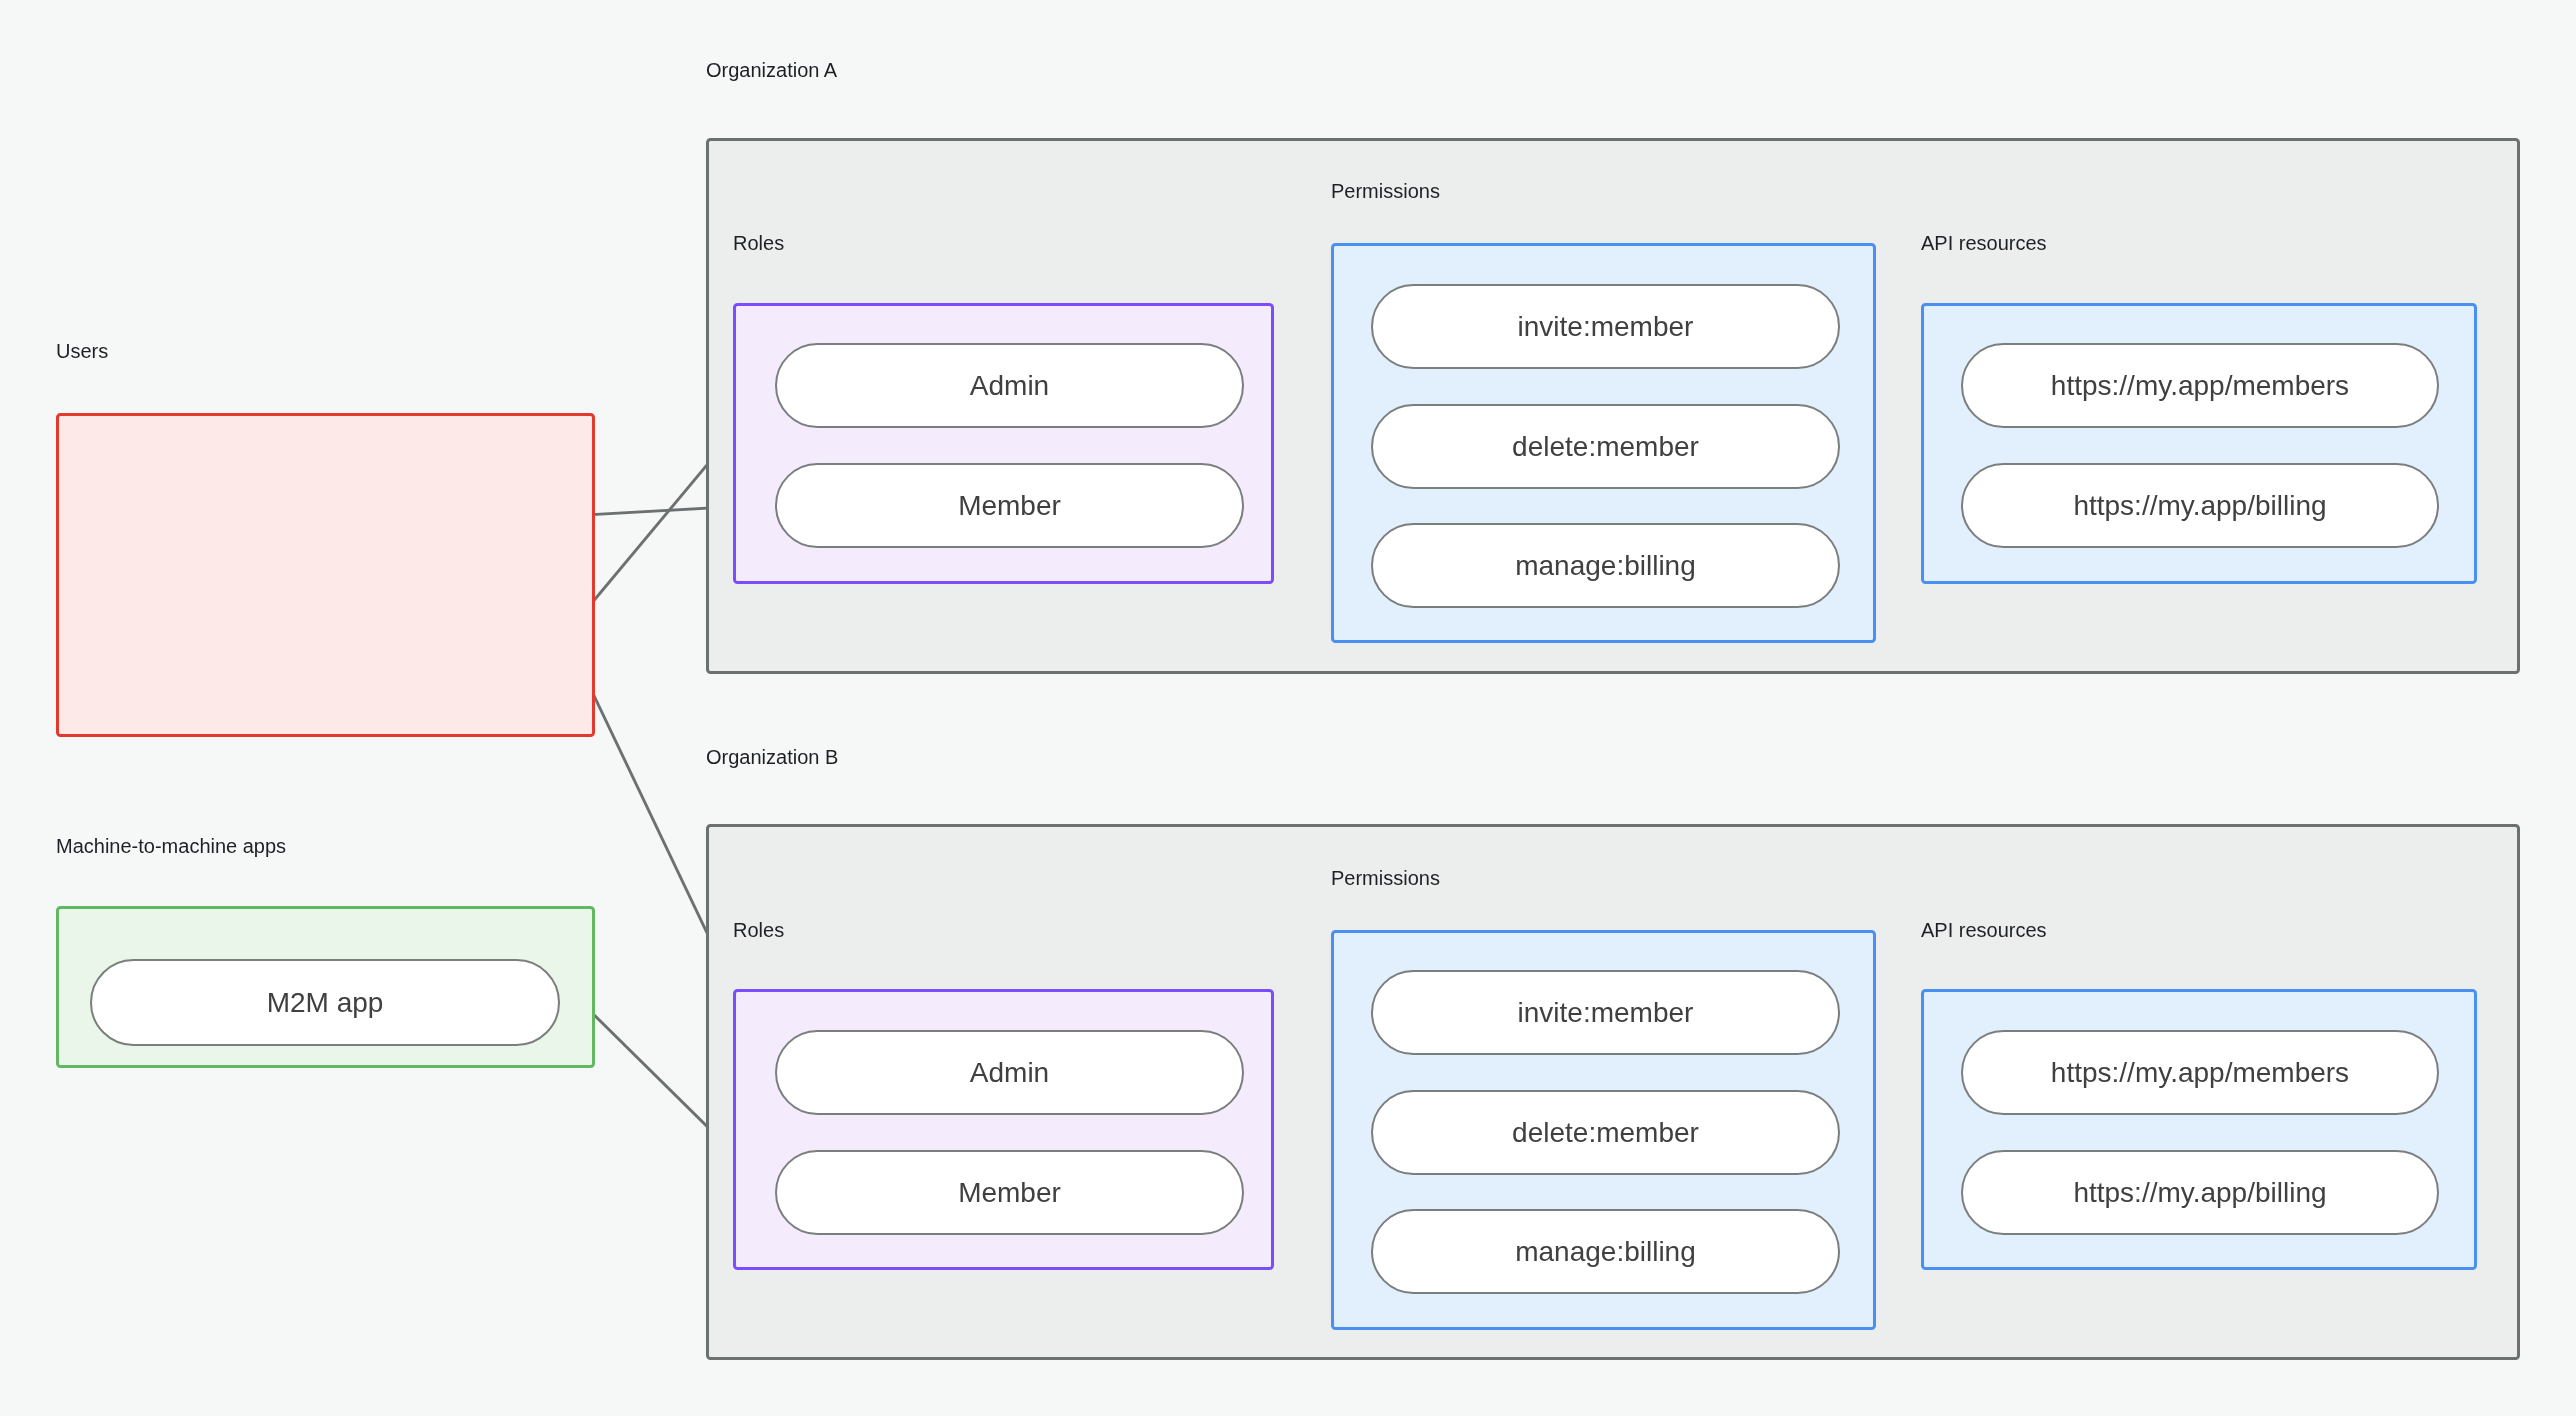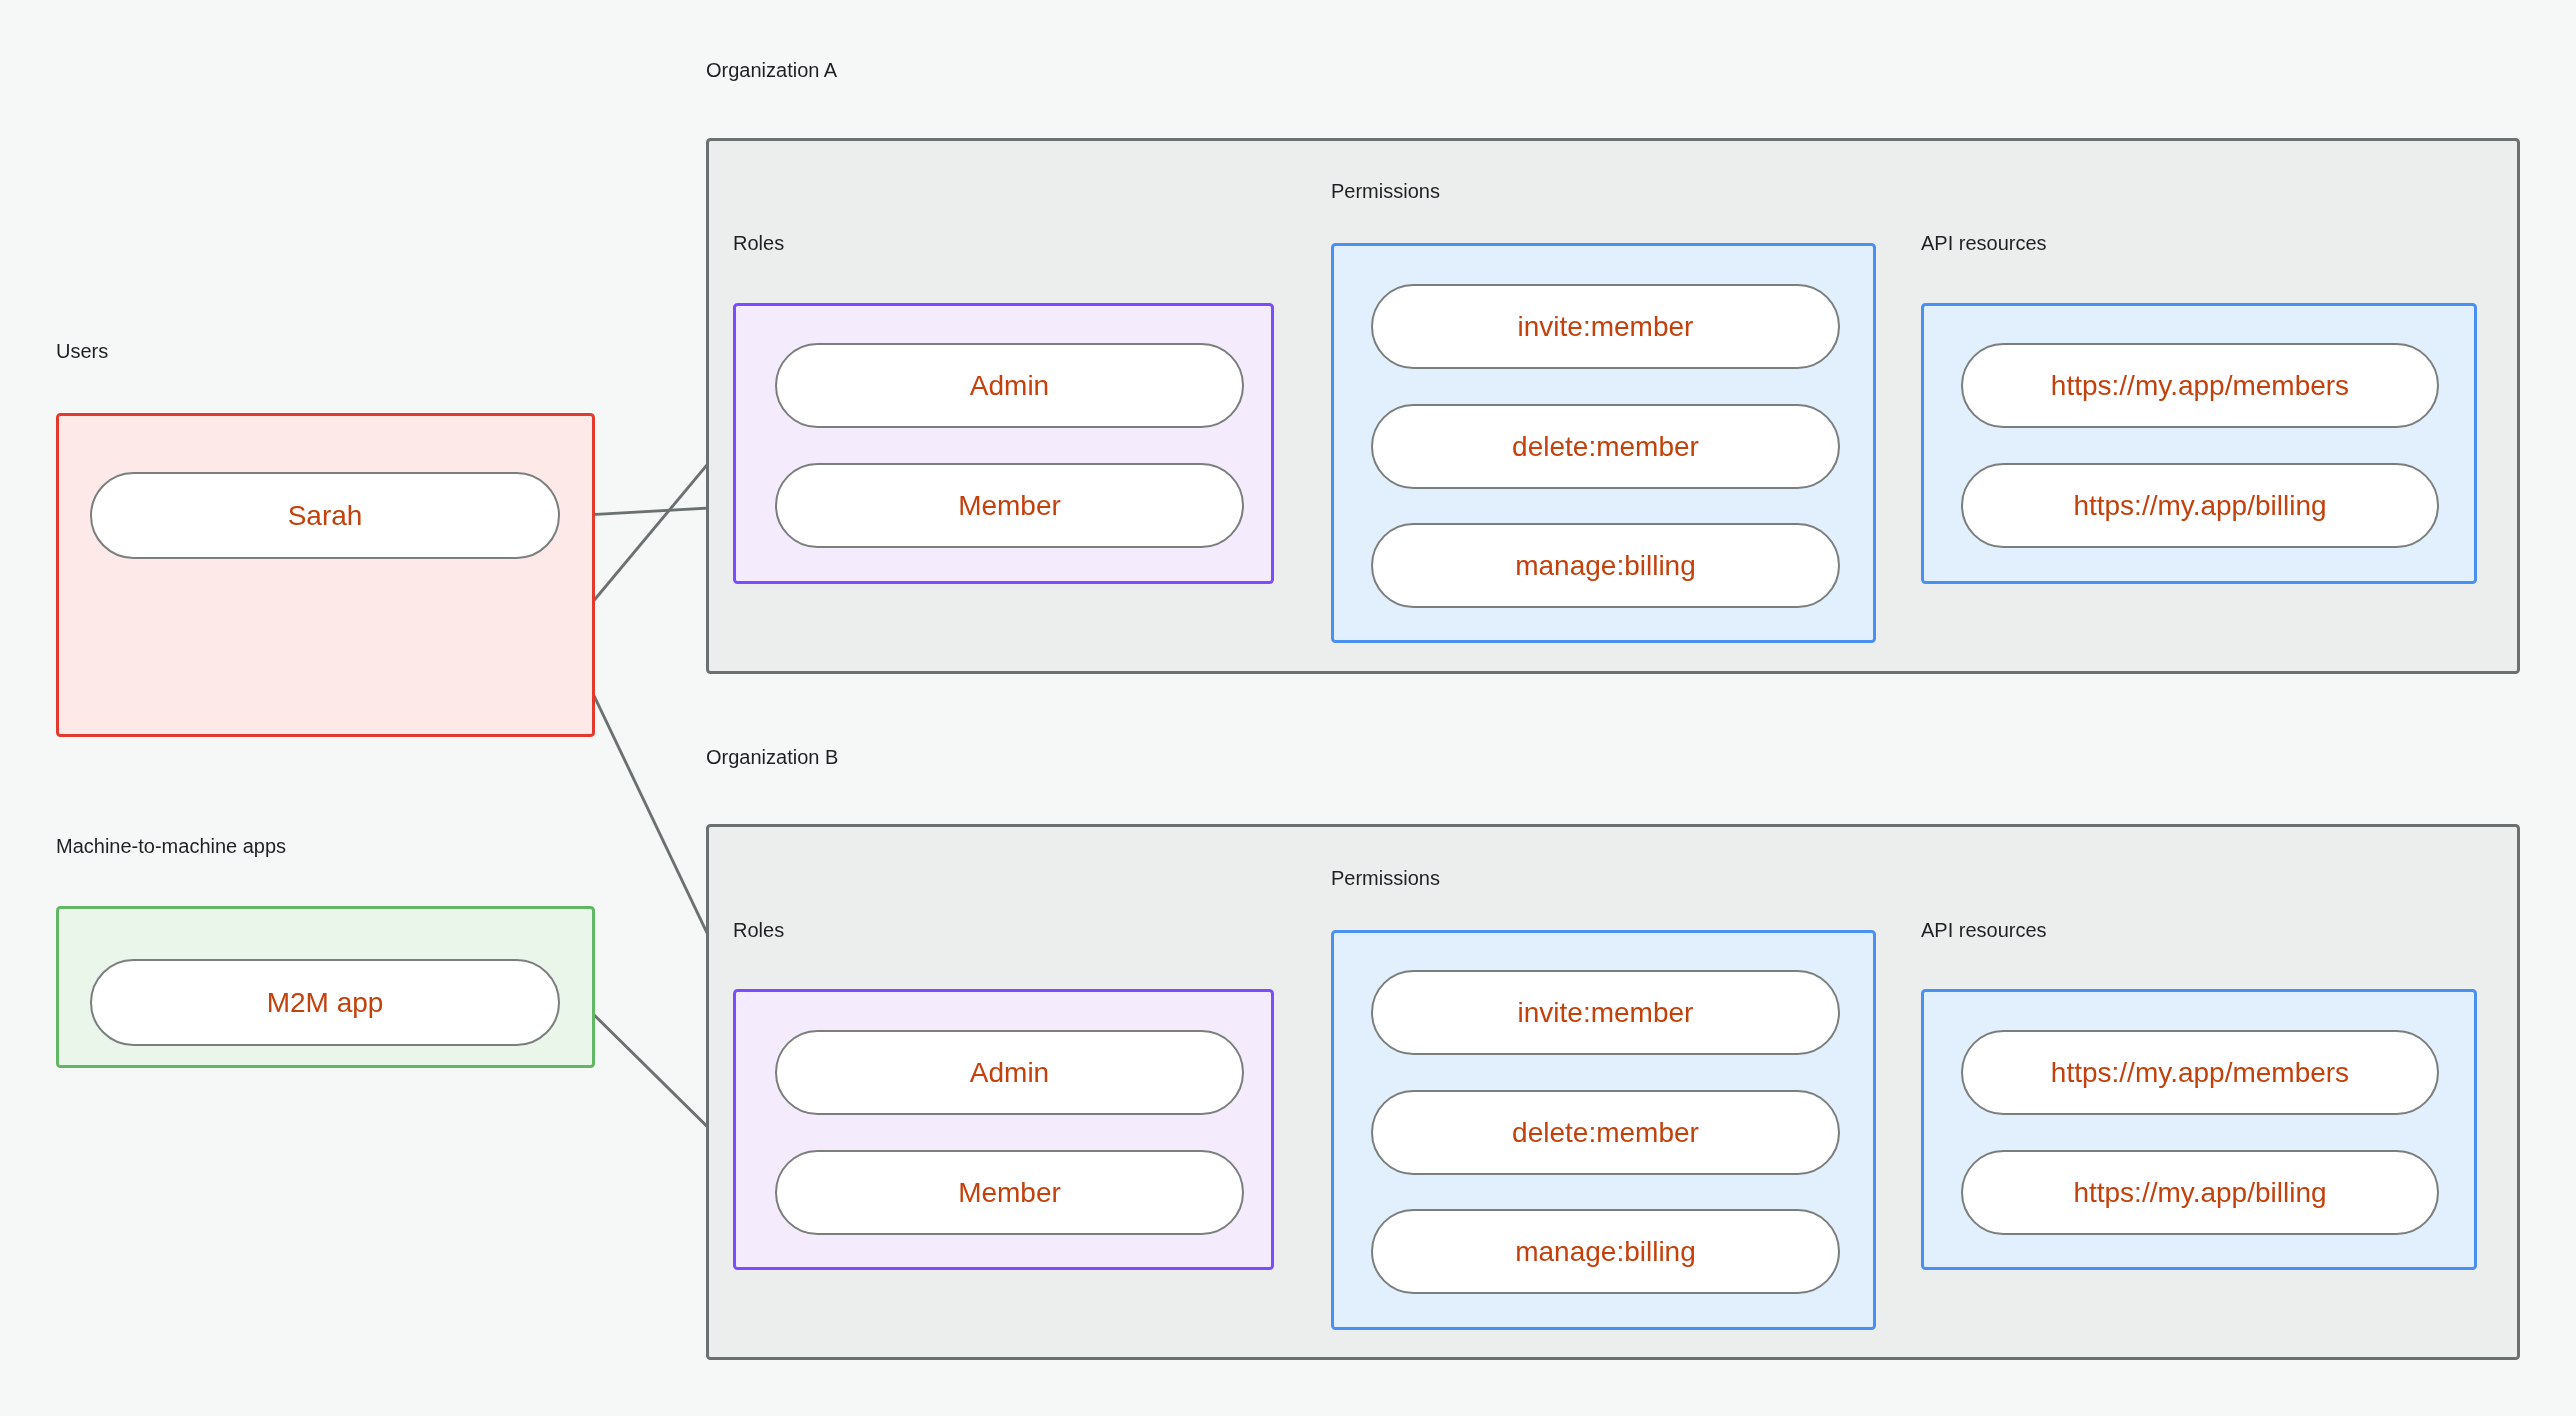--- a/index.html
+++ b/index.html
@@ -69,21 +69,21 @@
   .pill {
     position: absolute;
     z-index: 6;
     background: #ffffff;
     border: 2.3px solid #7a7f7e;
     border-radius: 900px;
     box-sizing: border-box;
     display: flex;
     align-items: center;
     justify-content: center;
-    color: #c2410c;
+    color: #404040;
     font-size: 28px;
     line-height: 1;
     white-space: nowrap;
   }
   .pill.wide { font-size: 28px; }
 </style>
 </head>
 <body>
 
 <div id="canvas">
@@ -129,21 +129,20 @@
     <circle cx="1520" cy="1257" r="11"></circle>
     <circle cx="1520" cy="1389" r="11"></circle>
     <circle cx="2175" cy="1190" r="11"></circle>
     <circle cx="2175" cy="1323" r="11"></circle>
   </svg>
 
   <div class="grp-label" style="left:56px; top:333px;">Users</div>
 
   <div class="inner-box users" style="left:56px; top:413px; width:539px; height:324px;"></div>
 
-  <div class="pill" style="left:90px; top:472px; width:470px; height:87px;">Sarah</div>
 
 
   <div class="grp-label" style="left:56px; top:828px;">Machine-to-machine apps</div>
 
   <div class="inner-box m2m" style="left:56px; top:906px; width:539px; height:162px;"></div>
 
   <div class="pill" style="left:90px; top:943px; width:470px; height:87px;margin-top:16px;">M2M app</div>
 
   <div class="grp-label" style="left:706px; top:52px;">Organization A</div>
 

